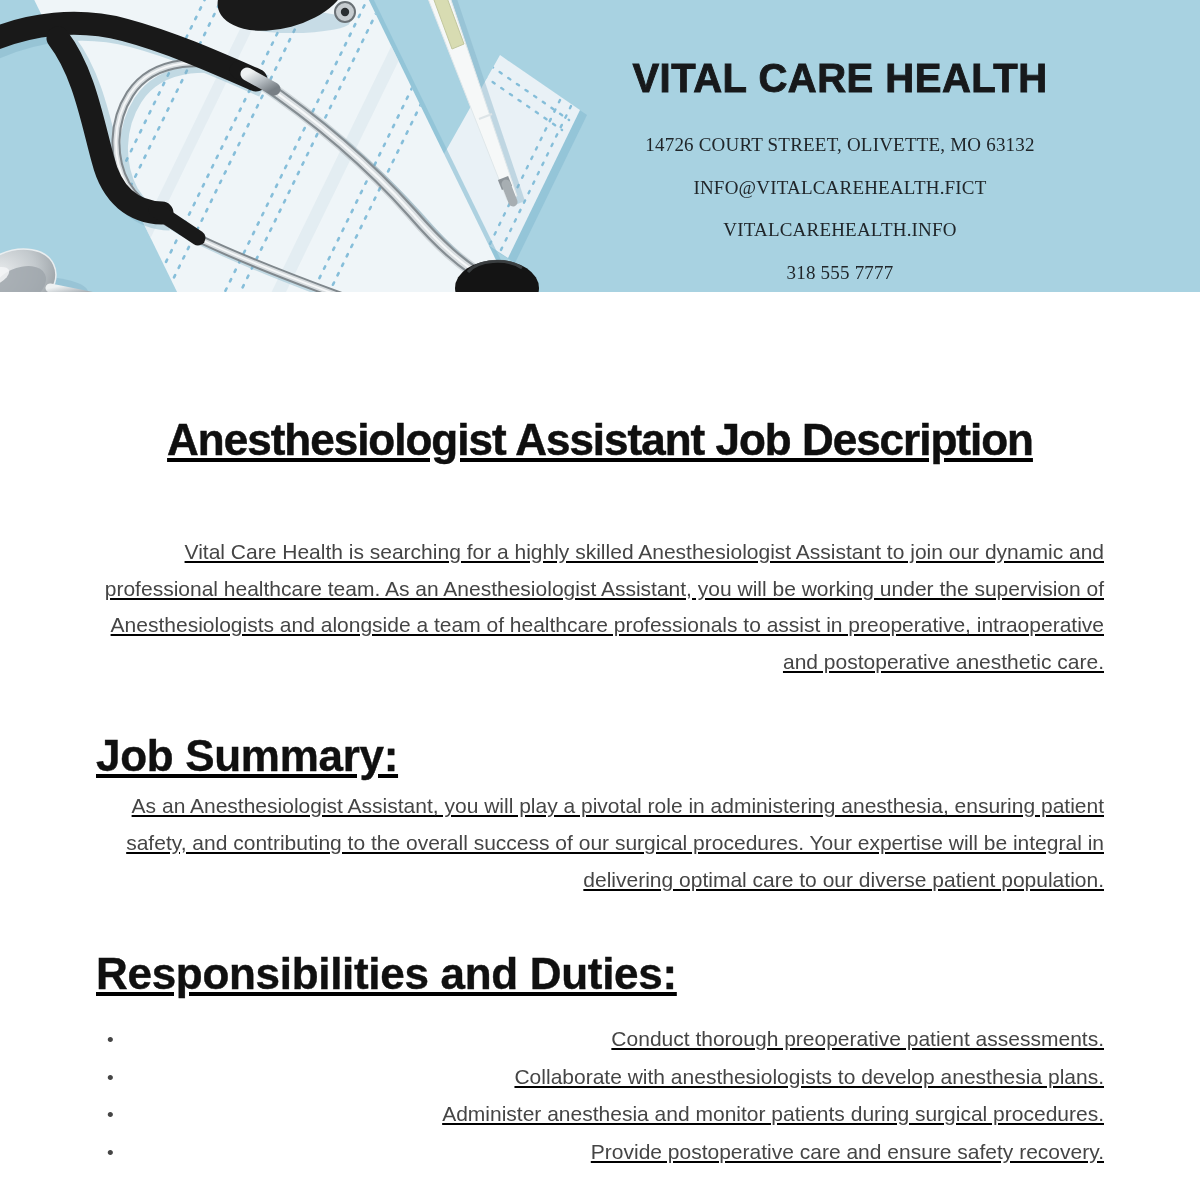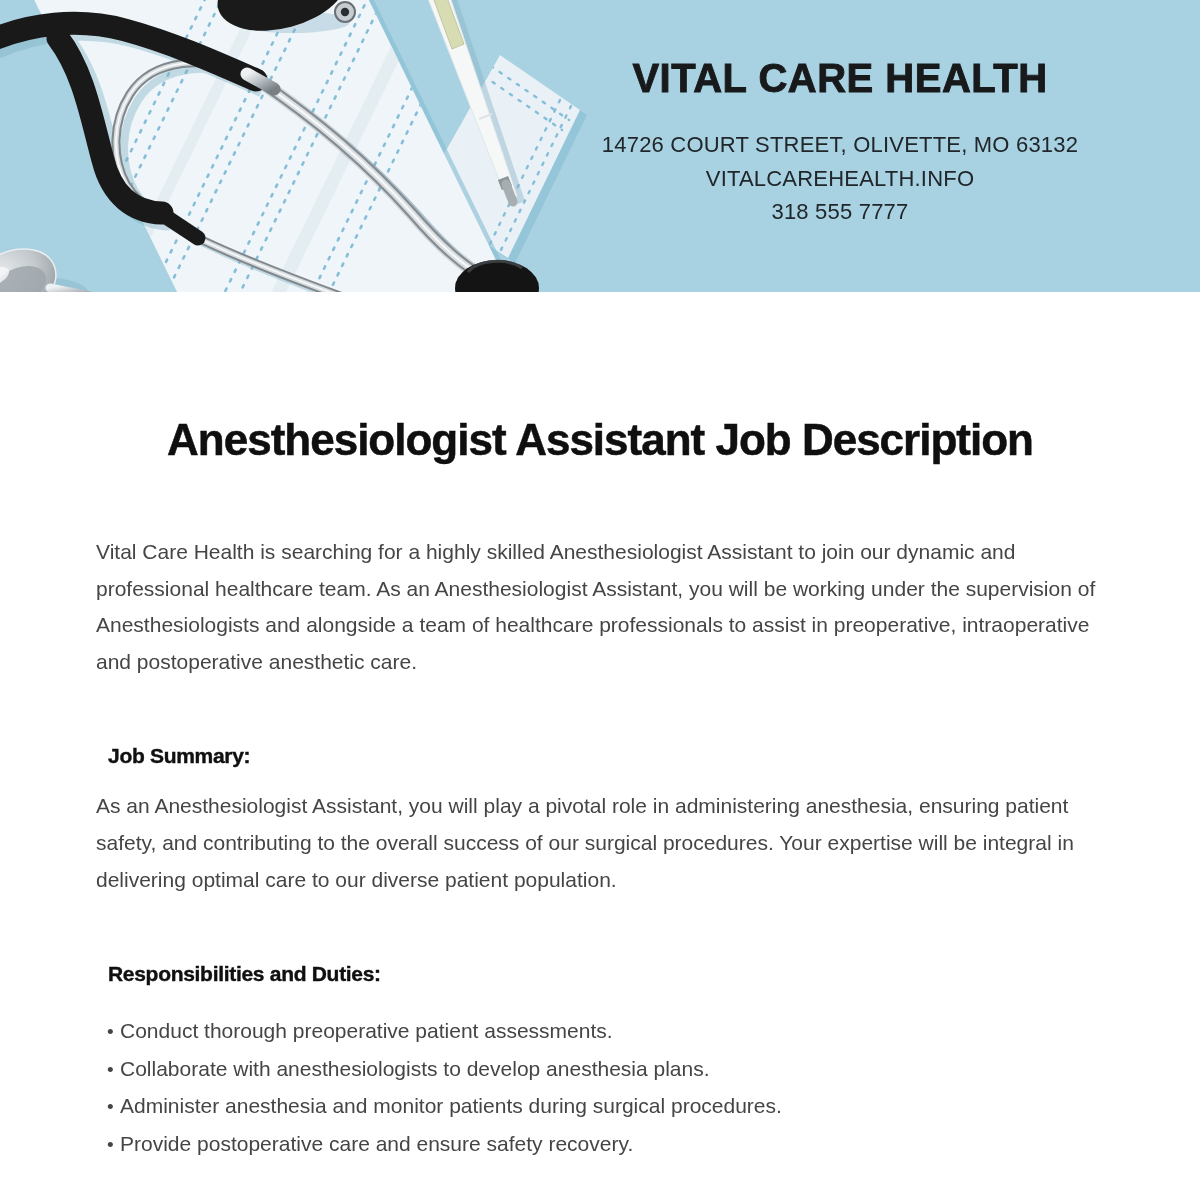--- a/index.html
+++ b/index.html
@@ -4,32 +4,32 @@
 <style>
   html,body{margin:0;padding:0;background:#e9e9e9;}
   .page{width:1200px;height:1200px;background:#ffffff;position:relative;overflow:hidden;
         font-family:"Liberation Sans","DejaVu Sans",sans-serif;}
   
   .hero{position:relative;width:1200px;height:292px;background:#a8d2e1;overflow:hidden;}
   .hero svg{position:absolute;left:0;top:0;}
   .contact{position:absolute;left:560px;top:54px;width:560px;text-align:center;}
   .company{margin:0 0 26px 0;font-size:40px;line-height:48px;font-weight:700;letter-spacing:.5px;
            color:#17191b;-webkit-text-stroke:.9px #17191b;}
-  .cline{margin:0;font-family:Liberation Sans, sans-serif;font-size:22px;
+  .cline{margin:9px;font-family:Liberation Serif, serif;font-size:19px;
          line-height:33.5px;color:#20262a;letter-spacing:.2px;}
   
-  .content{padding:0 96px;}
+  .content{padding:0 96px;text-decoration:underline;}
   .title{margin:124px 0 0 0;text-align:center;font-size:44px;line-height:48px;font-weight:700;
          letter-spacing:-1px;color:#0f0f0f;white-space:nowrap;-webkit-text-stroke:.5px #0f0f0f;}
-  .para{margin:0;font-size:21px;line-height:36.6px;color:#454545;}
+  .para{margin:0;font-size:21px;line-height:36.6px;color:#454545;text-align:right;}
   .intro{margin-top:70px;}
-  .section-heading{margin:56px 0 0 12px;font-size:21px;line-height:40px;font-weight:700;
+  .section-heading{margin:56px 0 0 0;font-size:44px;line-height:40px;font-weight:700;
                    color:#101010;letter-spacing:-.3px;-webkit-text-stroke:.4px #101010;}
   .section-heading + .para{margin-top:12px;}
-  .duties{list-style:none;margin:18px 0 0 0;padding:0;}
+  .duties{list-style:none;margin:26px 0 0 0;padding:0;text-align:right;}
   .duties li{position:relative;padding-left:24px;font-size:21px;line-height:37.5px;color:#454545;}
   .duties li::before{content:"\2022";position:absolute;left:11px;top:1px;font-size:19px;color:#454545;}
 </style>
 </head>
 <body>
 
 <div class="page">
 
   <header class="hero" style="background: #22c55e;">
     <svg width="1200" height="292" viewBox="0 0 1200 292" preserveAspectRatio="none">
@@ -140,20 +140,21 @@
 
       <g>
         <ellipse cx="497" cy="288" rx="42" ry="28" fill="#141414"></ellipse>
         <path d="M 468,272 A 32 18 0 0 1 522,268" stroke="#43484b" stroke-width="3" fill="none" opacity="0.8"></path>
       </g>
     </svg>
 
     <div class="contact">
       <h2 class="company">VITAL CARE HEALTH</h2>
       <p class="cline">14726 COURT STREET, OLIVETTE, MO 63132</p>
+      <p class="cline">INFO@VITALCAREHEALTH.FICT</p>
       <p class="cline">VITALCAREHEALTH.INFO</p>
       <p class="cline">318 555 7777</p>
     </div>
   </header>
 
   <main class="content">
     <h1 class="title">Anesthesiologist Assistant Job Description</h1>
 
     <p class="para intro">Vital Care Health is searching for a highly skilled Anesthesiologist Assistant to join our dynamic and professional healthcare team. As an Anesthesiologist Assistant, you will be working under the supervision of Anesthesiologists and alongside a team of healthcare professionals to assist in preoperative, intraoperative and postoperative anesthetic care.</p>
 

